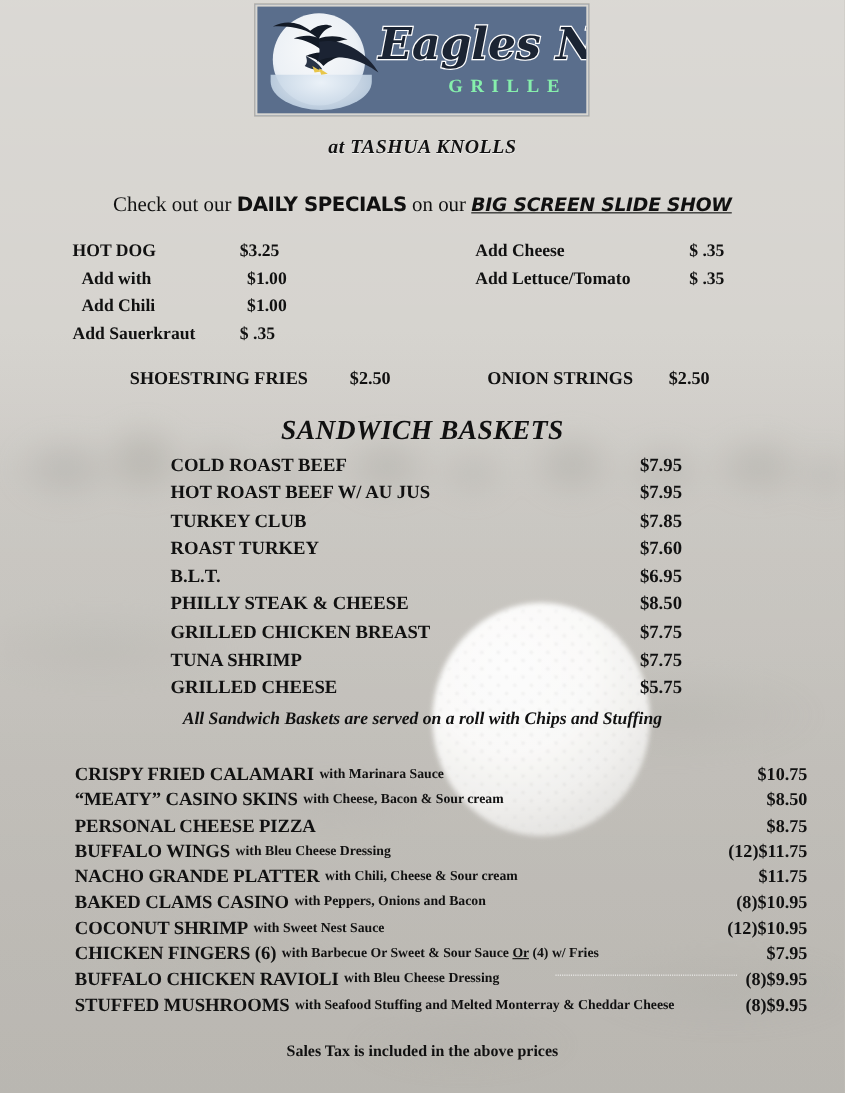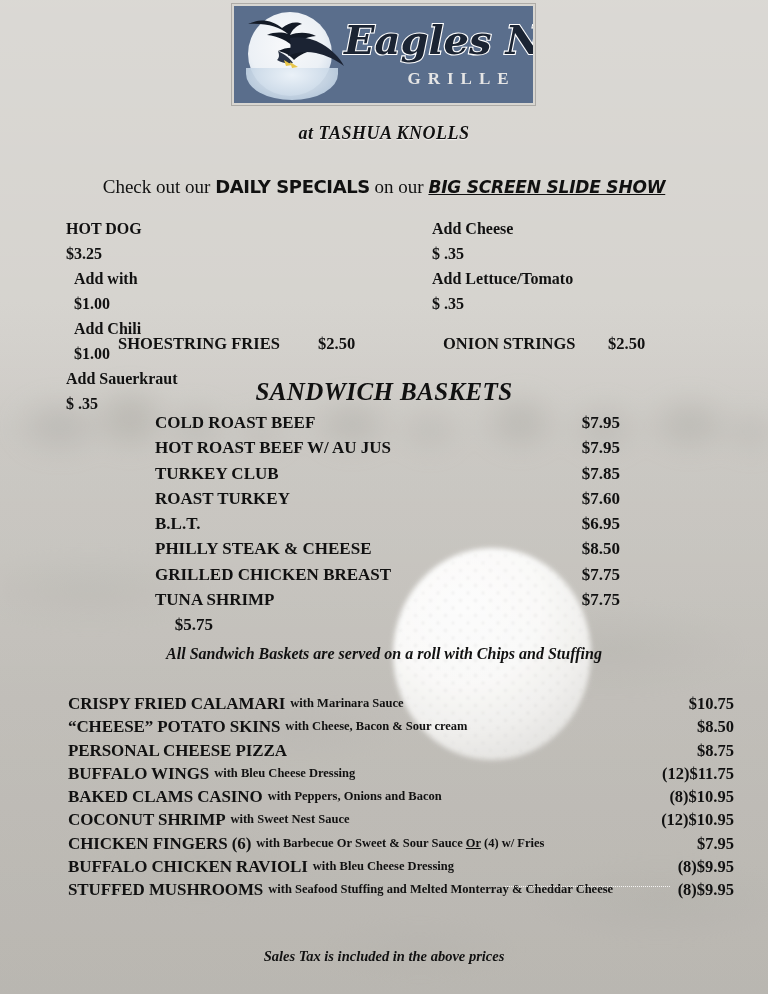--- a/index.html
+++ b/index.html
@@ -157,21 +157,21 @@
   }
   .logo-grille {
     position: absolute;
     left: 150px; top: 63px;
     width: 148px;
     text-align: center;
     font-family: "Liberation Serif", serif;
     font-size: 17px;
     font-weight: bold;
     letter-spacing: 7px;
-    color: #e5e5e5;
+    color: #86efac;
     text-indent: 7px;
   }
 
   
   .tashua {
     position: absolute;
     left: 0; right: 0;
     top: 123px;
     text-align: center;
     font-size: 18px;
@@ -206,21 +206,20 @@
   
   .grill-left  { position: absolute; left: 66px;  top: 216px; width: 230px; }
   .grill-right { position: absolute; left: 424px; top: 216px; width: 274px; }
   .grill-row {
     display: flex;
     justify-content: flex-start;
     font-size: 16px;
     font-weight: bold;
     line-height: 25px;
     white-space: nowrap;
-    flex-direction: column;
   }
   .grill-left .grill-row .nm  { width: 152px; }
   .grill-right .grill-row .nm { width: 196px; }
   .grill-row .pr { text-align: left; width: 72px; }
   .indent1 { padding-left: 8px; }
 
   
   .fries {
     position: absolute;
     left: 0; right: 0;
@@ -293,21 +292,20 @@
     border-top: 1px dotted rgba(255,255,255,.85);
     z-index: 1;
   }
 
   .tax-note {
     position: absolute;
     left: 0; right: 0;
     top: 948px;
     text-align: center;
     font-size: 14.5px;
-    font-style: italic;
     font-weight: bold;
   }
 </style>
 </head>
 <body>
 
 <div id="bg"></div>
 <div id="bg-trees"></div>
 <div id="bg-turf"></div>
 <div id="bg-ball"></div>
@@ -406,46 +404,52 @@
       </div>
       <div class="sb-row">
         <span>GRILLED CHICKEN BREAST</span>
         <span class="pr">$7.75</span>
       </div>
       <div class="sb-row">
         <span>TUNA SHRIMP</span>
         <span class="pr">$7.75</span>
       </div>
       <div class="sb-row">
+        <span>GRILLED CHEESE</span>
         <span class="pr">$5.75</span>
       </div>
     </div>
   <div class="sb-note">All Sandwich Baskets are served on a roll with Chips and Stuffing</div>
 
   <div class="ap-list">
       <div class="ap-row">
         <span class="nm">CRISPY FRIED CALAMARI</span>
         <span class="ds">with Marinara Sauce</span>
         <span class="pr">$10.75</span>
       </div>
       <div class="ap-row">
-        <span class="nm">“CHEESE” POTATO SKINS</span>
+        <span class="nm">“MEATY” CASINO SKINS</span>
         <span class="ds">with Cheese, Bacon &amp; Sour cream</span>
         <span class="pr">$8.50</span>
       </div>
       <div class="ap-row">
         <span class="nm">PERSONAL CHEESE PIZZA</span>
         <span class="pr">$8.75</span>
       </div>
       <div class="ap-row">
         <span class="nm">BUFFALO WINGS</span>
         <span class="ds">with Bleu Cheese Dressing</span>
         <span class="pr">(12)$11.75</span>
       </div>
       <div class="ap-row">
+        <span class="nm">NACHO GRANDE PLATTER</span>
+        <span class="ds">with Chili, Cheese &amp; Sour cream</span>
+        <span class="pr">$11.75</span>
+      </div>
+      <div class="ap-row">
         <span class="nm">BAKED CLAMS CASINO</span>
         <span class="ds">with Peppers, Onions and Bacon</span>
         <span class="pr">(8)$10.95</span>
       </div>
       <div class="ap-row">
         <span class="nm">COCONUT SHRIMP</span>
         <span class="ds">with Sweet Nest Sauce</span>
         <span class="pr">(12)$10.95</span>
       </div>
       <div class="ap-row">

